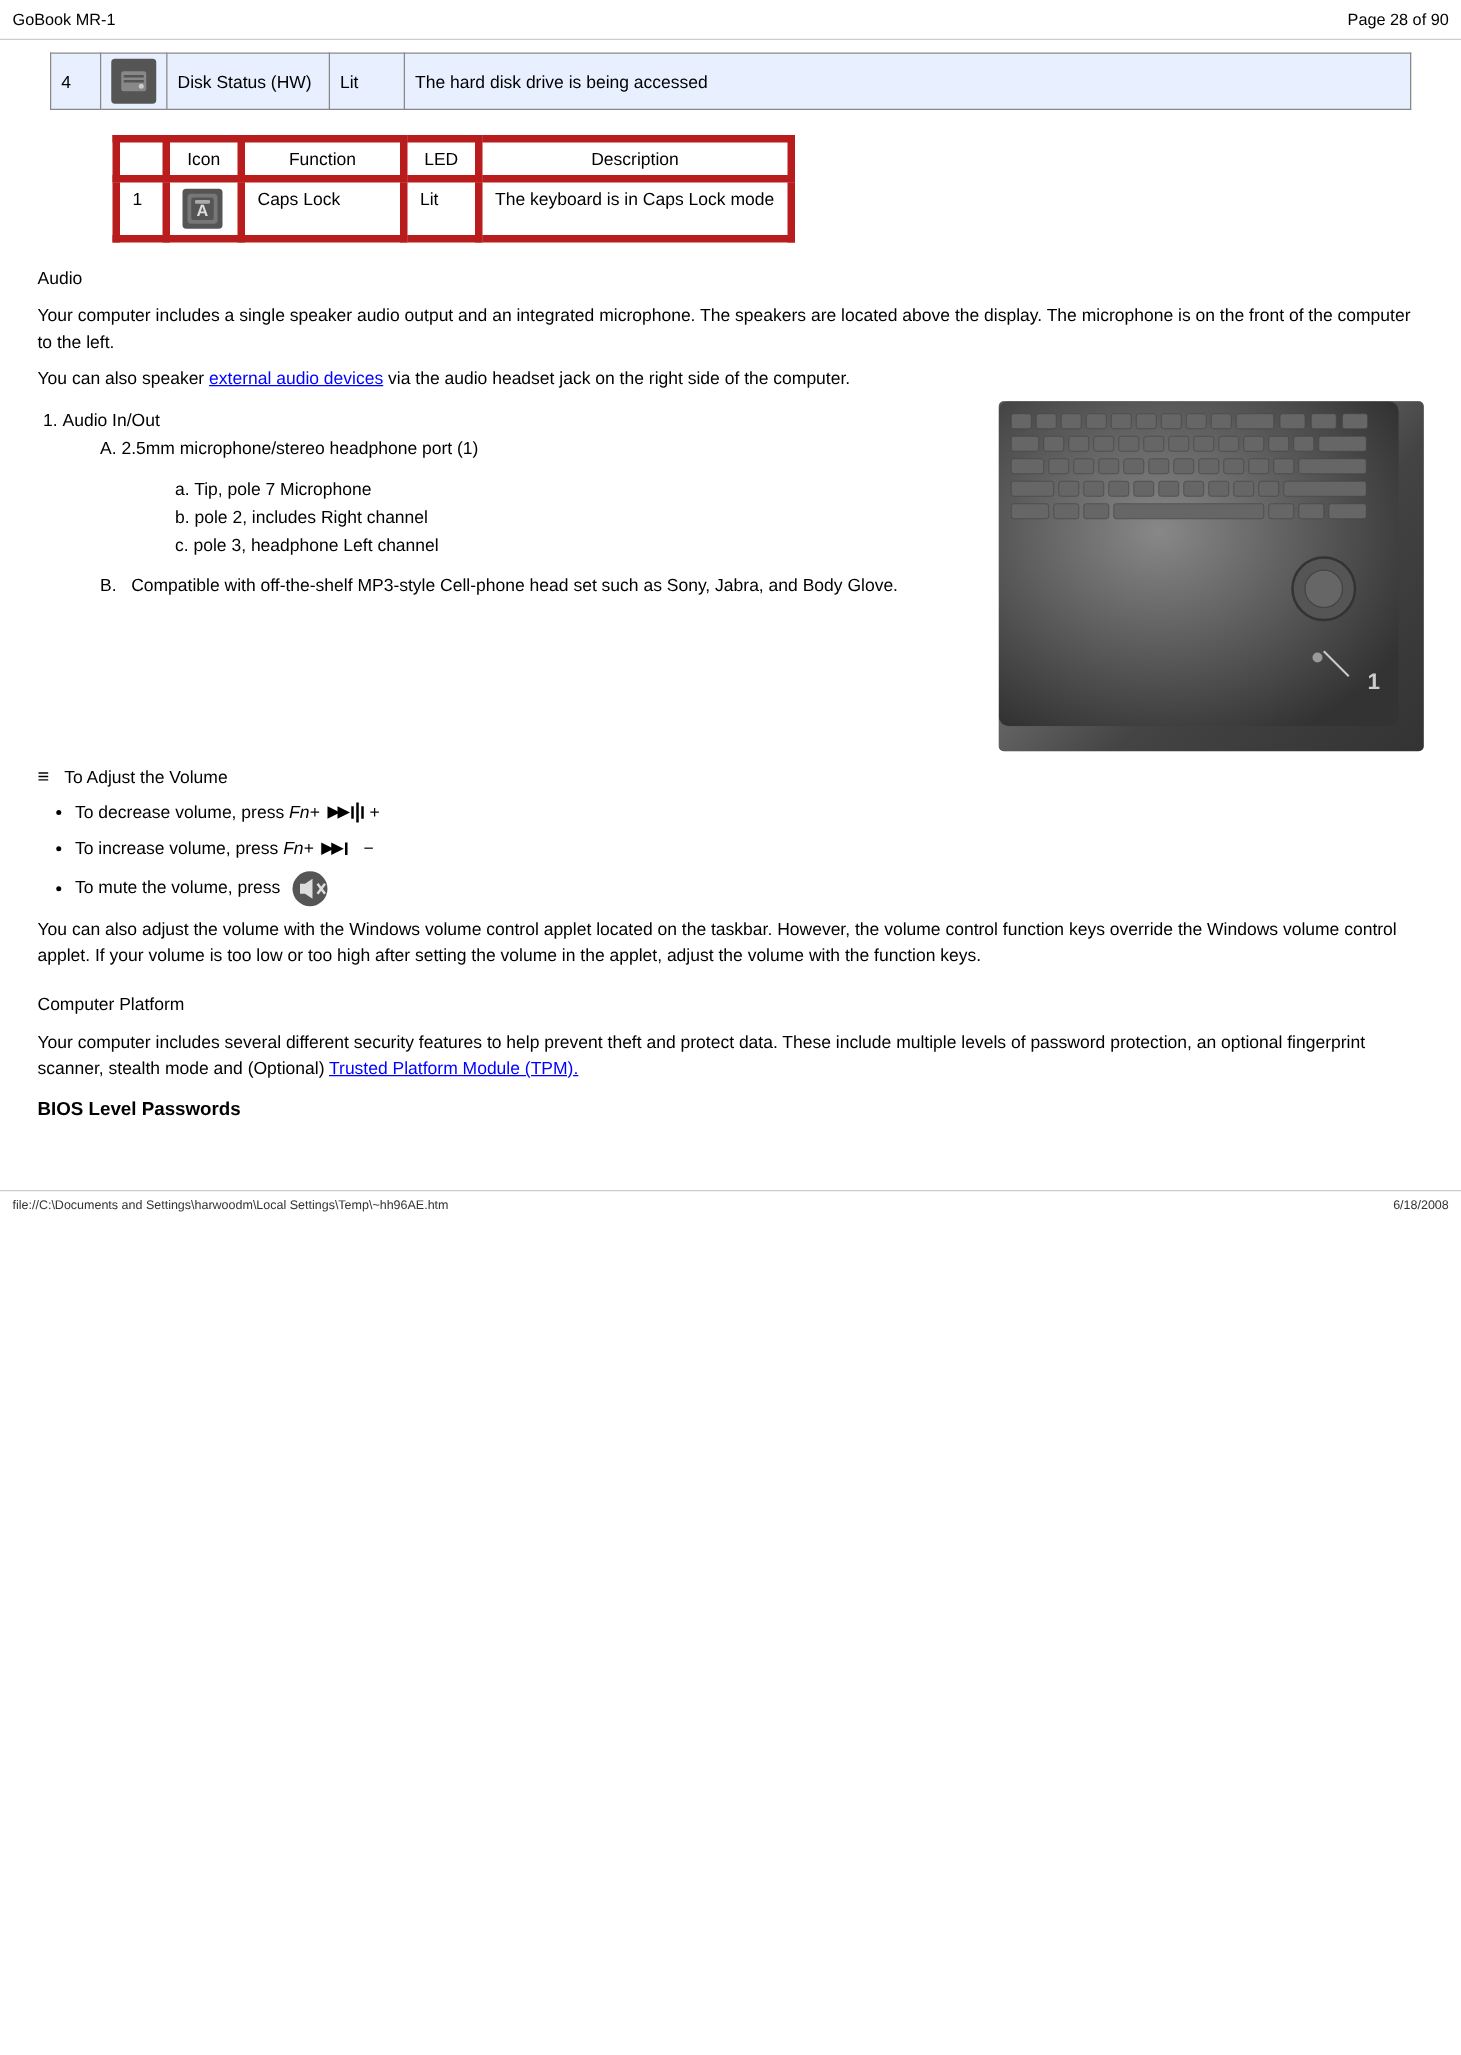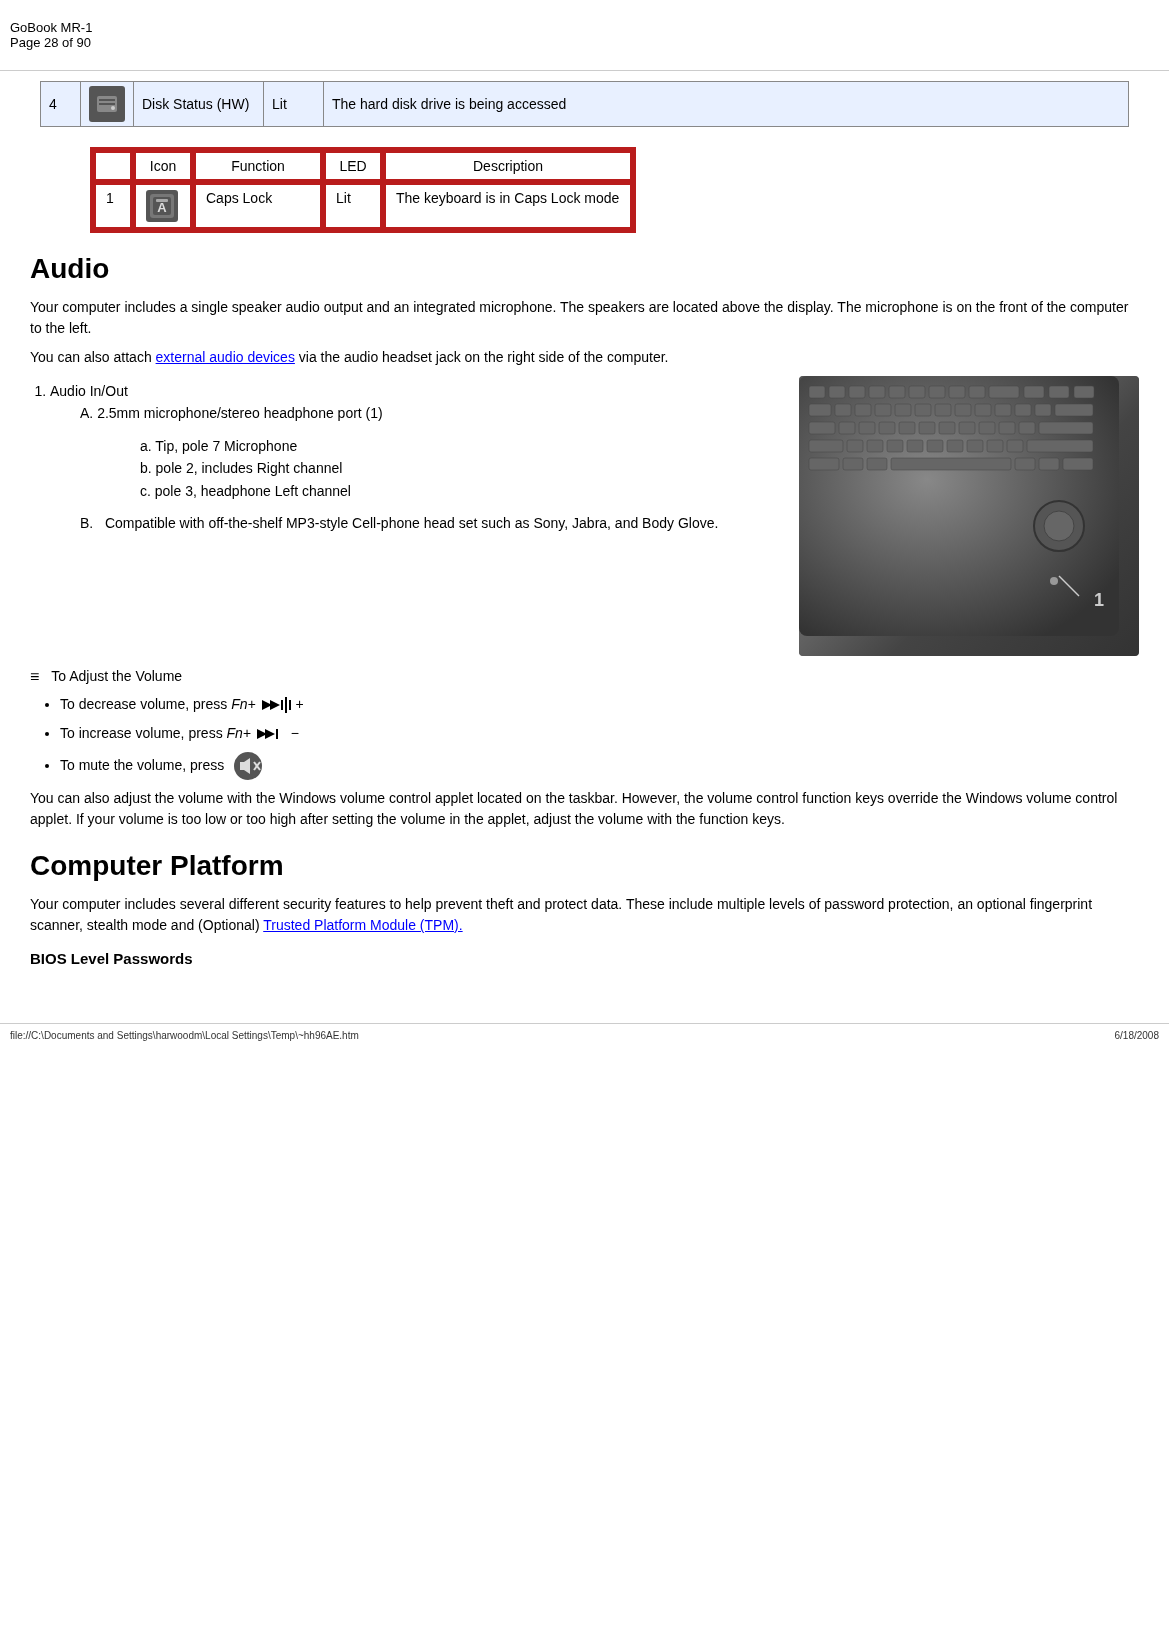--- a/index.html
+++ b/index.html
@@ -8,25 +8,24 @@
       font-size: 14px;
       background: #fff;
       color: #000;
       width: 1169px;
       min-height: 1644px;
       padding: 0;
     }
     .page-header {
       display: flex;
       justify-content: space-between;
-      padding: 20px 10px;
+      padding: 8px 10px;
       font-size: 13px;
       border-bottom: 1px solid #ccc;
       background: #fff;
-      flex-direction: column;
     }
     .main-content {
       padding: 10px 30px 20px 30px;
     }
     table {
       border-collapse: collapse;
       margin: 10px 0 10px 60px;
     }
     table td, table th {
       border: 6px solid #b91c1c;
@@ -63,22 +62,22 @@
       background: #555;
       border-radius: 3px;
       display: flex;
       align-items: center;
       justify-content: center;
       color: white;
       font-size: 16px;
       font-weight: bold;
     }
     .section-heading {
-      font-size: 28px;
-      font-weight: bold;
+      font-size: 14px;
+      font-weight: normal;
       margin: 20px 0 12px 0;
     }
     .bold-heading {
       font-weight: bold;
       font-size: 15px;
       margin: 14px 0 6px 0;
     }
     p {
       margin: 8px 0;
       line-height: 1.5;
@@ -241,21 +240,21 @@
       </tbody>
     </table>
   </div>
 
   <div class="audio-section">
     <div class="section-heading">Audio</div>
 
     <p>Your computer includes a single speaker  audio output and an integrated microphone. The speakers are located above the display. The microphone is on the front of the computer to the left.</p>
 
     <p>
-      <span>You can also attach </span><a href="#">external audio devices</a><span> via the audio headset jack on the right side of the computer.</span>
+      <span>You can also speaker </span><a href="#">external audio devices</a><span> via the audio headset jack on the right side of the computer.</span>
     </p>
 
     <div class="audio-content">
       <div class="audio-text">
         <ol>
           <li>
             <span>Audio In/Out</span>
             <div class="indent-a">
               <span>A.</span>
               <span>2.5mm microphone/stereo headphone port (1)</span>

